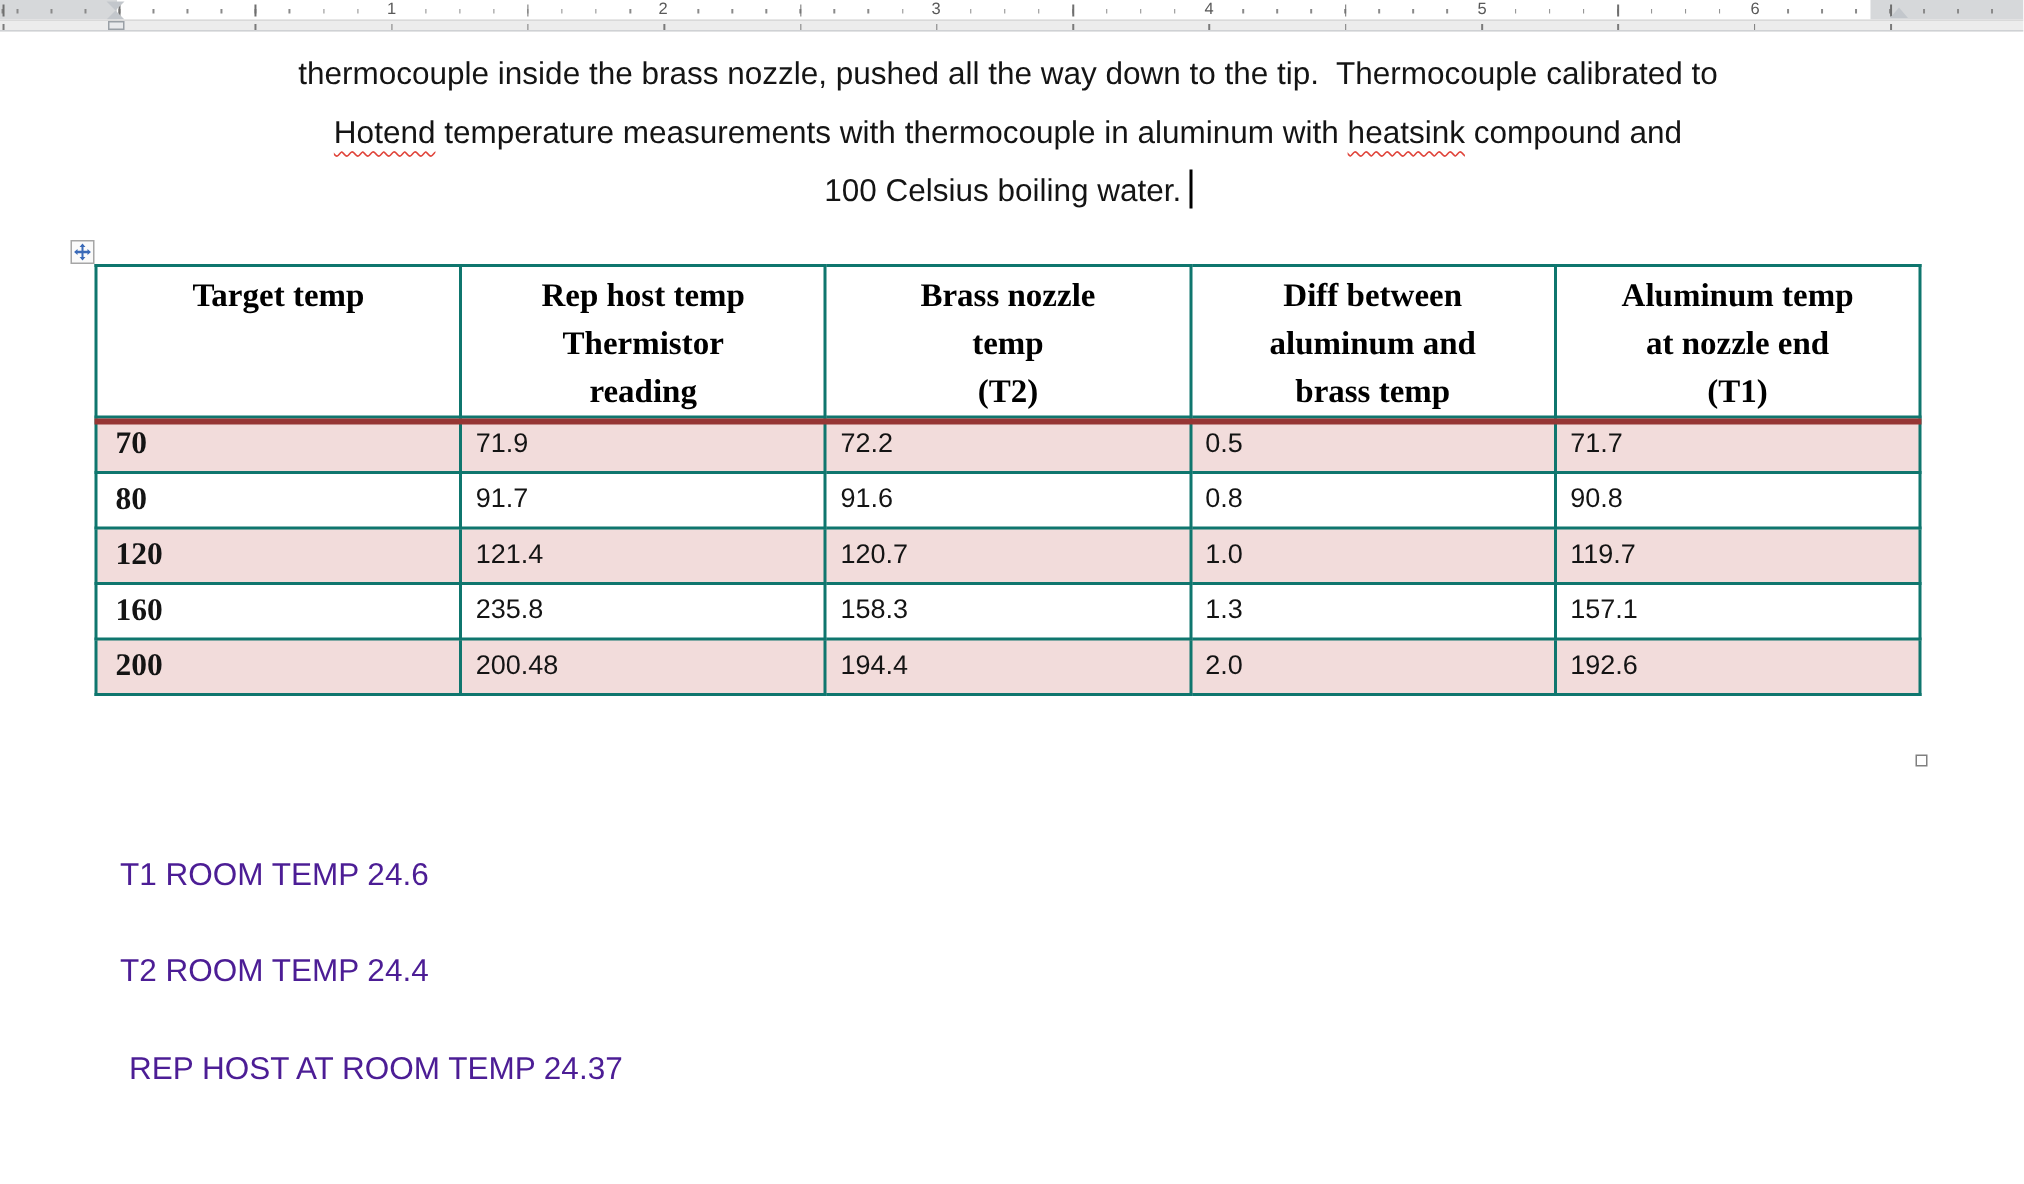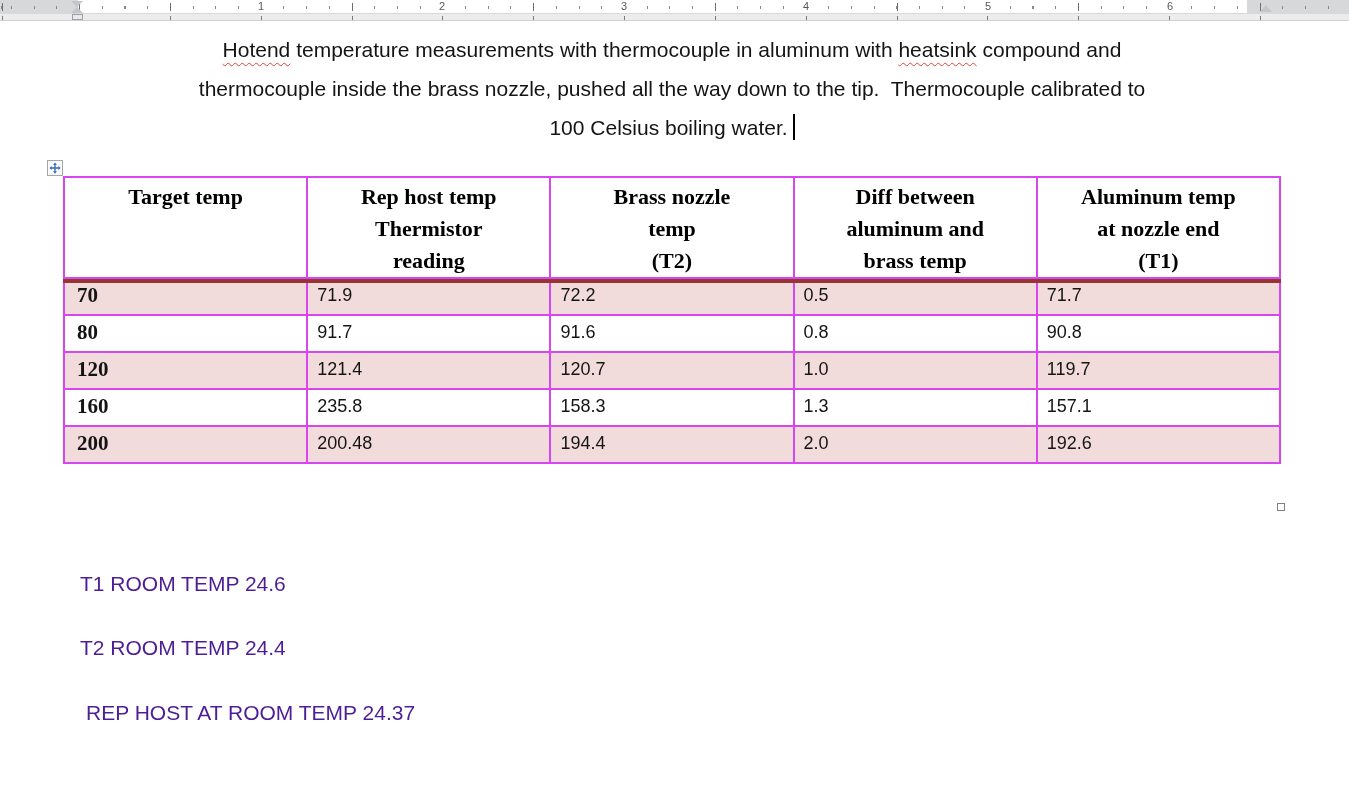--- a/index.html
+++ b/index.html
@@ -43,21 +43,21 @@
     font-size:21px; line-height:39px; color:#141414; }
   .title-line { white-space:pre-wrap; }
   .squiggle { text-decoration-line:underline; text-decoration-style:wavy;
     text-decoration-color:#e0443a; text-decoration-thickness:1px; text-underline-offset:5px; }
   .caret { display:inline-block; width:2px; height:26px; background:#000;
     margin-left:5px; vertical-align:-5px; }
 
   
   #temp-table { position:absolute; left:63px; top:176px; width:1218px;
     border-collapse:collapse; table-layout:fixed; }
-  #temp-table th, #temp-table td { border:2px solid #d946ef; }
+  #temp-table th, #temp-table td { border:2px solid #0f766e; }
   #temp-table th { height:101px; vertical-align:top; text-align:center;
     font-family:"Liberation Serif", serif; font-weight:bold; font-size:22px;
     line-height:32px; padding-top:3px; white-space:pre-line; background:#fff; color:#000; }
   #temp-table td { height:37px; vertical-align:top; font-size:18px; line-height:22px;
     padding:5px 16px 0 9px; background:#fff; color:#141414; }
   #temp-table td.tcol { font-family:"Liberation Serif", serif; font-weight:bold;
     font-size:21px; padding-left:12px; }
   #temp-table tr.shade td { background:#f2dcdb; }
   #header-rule { position:absolute; left:63px; top:279px; width:1218px; height:4px;
     background:#963634; }
@@ -96,22 +96,22 @@
       <div class="indent-hang"></div>
       <div class="indent-right"></div>
     </div>
     <div class="ruler-bottom">
       <div class="ticks-bottom"></div>
     </div>
     <div class="indent-box"></div>
   </div>
 
   <div id="title">
+    <div class="title-line"><span>thermocouple inside the brass nozzle, pushed all the way down to the tip.  Thermocouple calibrated to</span></div>
     <div class="title-line"><span class="squiggle">Hotend</span><span> temperature measurements with thermocouple in aluminum with </span><span class="squiggle">heatsink</span><span> compound and</span></div>
-    <div class="title-line"><span>thermocouple inside the brass nozzle, pushed all the way down to the tip.  Thermocouple calibrated to</span></div>
     <div class="title-line"><span>100 Celsius boiling water.</span><span class="caret"></span></div>
   </div>
 
   <div id="move-handle">
     <svg width="12" height="12" viewBox="0 0 16 16">
       <path d="M8 0.5 L10.6 3.6 H8.9 V6.9 H12.4 V5.4 L15.5 8 L12.4 10.6 V9.1 H8.9 V12.4 H10.6 L8 15.5 L5.4 12.4 H7.1 V9.1 H3.6 V10.6 L0.5 8 L3.6 5.4 V6.9 H7.1 V3.6 H5.4 Z" fill="#3a6ab8"></path>
     </svg>
   </div>
 
   <table id="temp-table">

